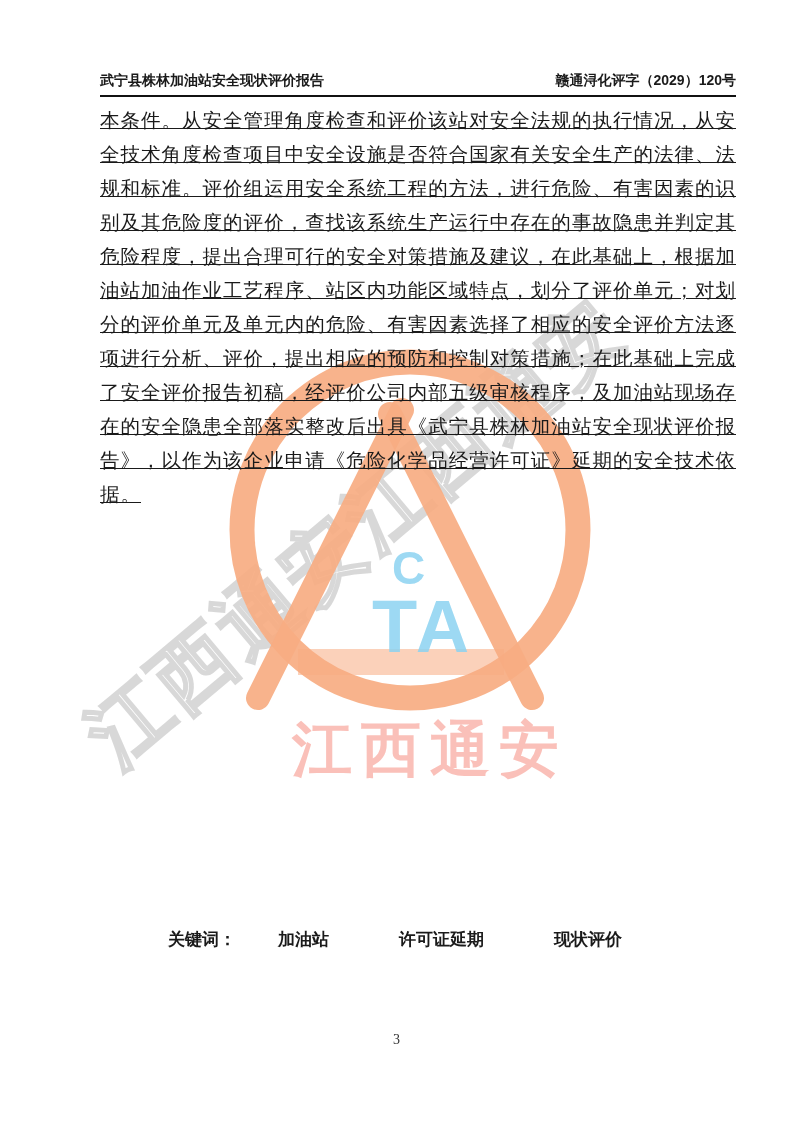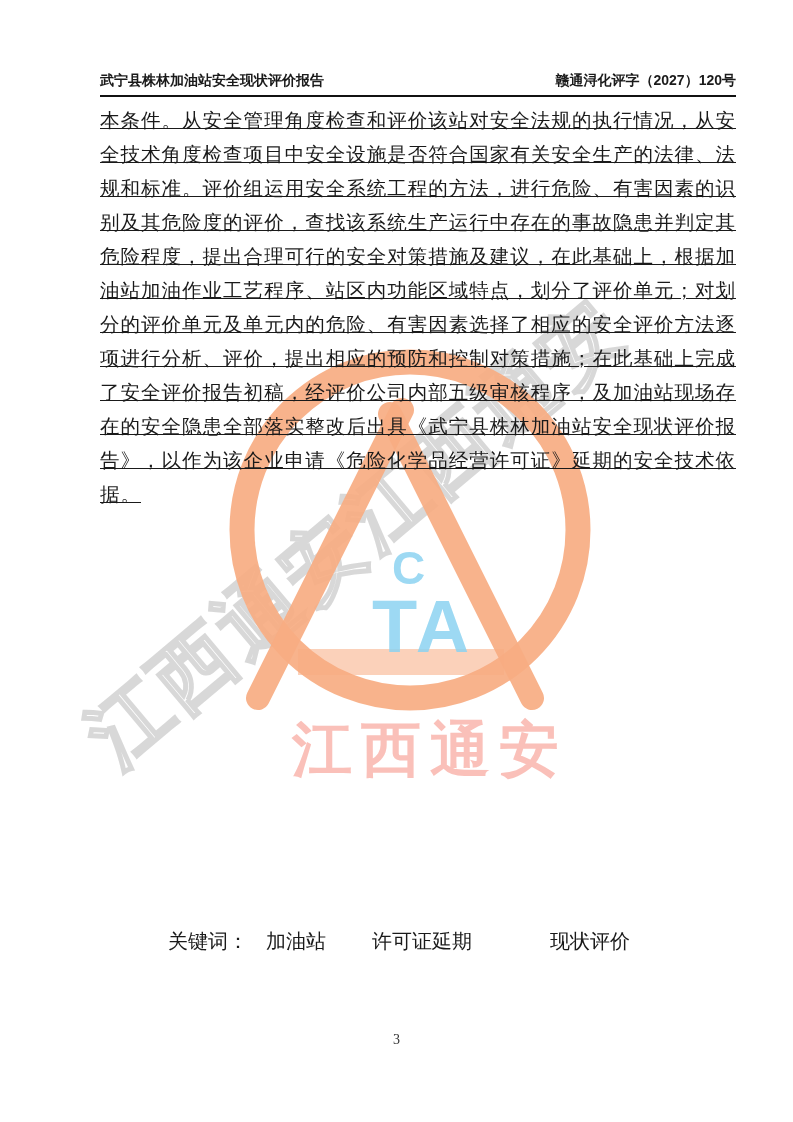--- a/index.html
+++ b/index.html
@@ -73,27 +73,28 @@
     text-align:justify;
     text-decoration:underline;
   }
   .doc-body p { margin:0; }
   .doc-body p.indent { text-indent:2em; }
 
   .keywords-row {
     position:absolute;
     left:168px; top:928px;
     display:flex; align-items:baseline;
-    font-size:20px; font-weight:400;
+    font-size:17px; font-weight:700;
     font-family: "Liberation Sans", "DejaVu Sans", sans-serif;
     white-space:nowrap;
+    gap:24px;
   }
   .keywords-row .kw-label { margin-right:18px; }
   .keywords-row .kw-item { margin-right:46px; }
-  .keywords-row .kw-item:last-child { margin-right:0;margin-left:32px; }
+  .keywords-row .kw-item:last-child { margin-right:0; }
 
   .page-number {
     position:absolute;
     left:0; top:1032px; width:100%;
     text-align:center;
     font-size:14px;
     color:#333;
   }
 </style>
 </head>
@@ -118,21 +119,21 @@
       <text x="152" y="312" font-size="74" font-weight="700" font-family="Liberation Sans, DejaVu Sans, sans-serif" fill="#8CD3F1" opacity="0.85" letter-spacing="4">TA</text>
     </svg>
 
     <div class="wm-company">江西通安</div>
   </div>
 
   <div class="content-layer">
 
     <div class="doc-header">
       <span>武宁县株林加油站安全现状评价报告</span>
-      <span>赣通浔化评字（2027）120号</span>
+      <span>赣通浔化评字（2029）120号</span>
     </div>
 
     <div class="doc-body">
       <p>本条件。从安全管理角度检查和评价该站对安全法规的执行情况，从安全技术角度检查项目中安全设施是否符合国家有关安全生产的法律、法规和标准。评价组运用安全系统工程的方法，进行危险、有害因素的识别及其危险度的评价，查找该系统生产运行中存在的事故隐患并判定其危险程度，提出合理可行的安全对策措施及建议，在此基础上，根据加油站加油作业工艺程序、站区内功能区域特点，划分了评价单元；对划分的评价单元及单元内的危险、有害因素选择了相应的安全评价方法逐项进行分析、评价，提出相应的预防和控制对策措施；在此基础上完成了安全评价报告初稿，经评价公司内部五级审核程序，及加油站现场存在的安全隐患全部落实整改后出具《武宁县株林加油站安全现状评价报告》，以作为该企业申请《危险化学品经营许可证》延期的安全技术依据。</p>
     </div>
 
     <div class="keywords-row">
       <span class="kw-label">关键词：</span>
       <span class="kw-item">加油站</span>
       <span class="kw-item">许可证延期</span>

